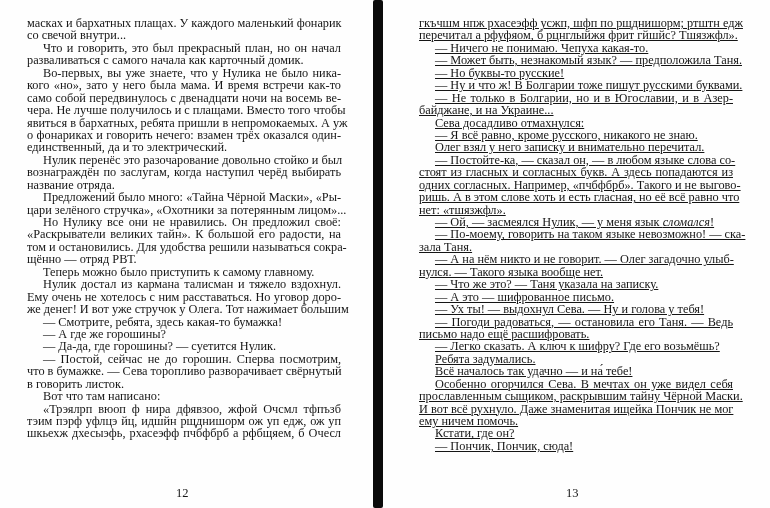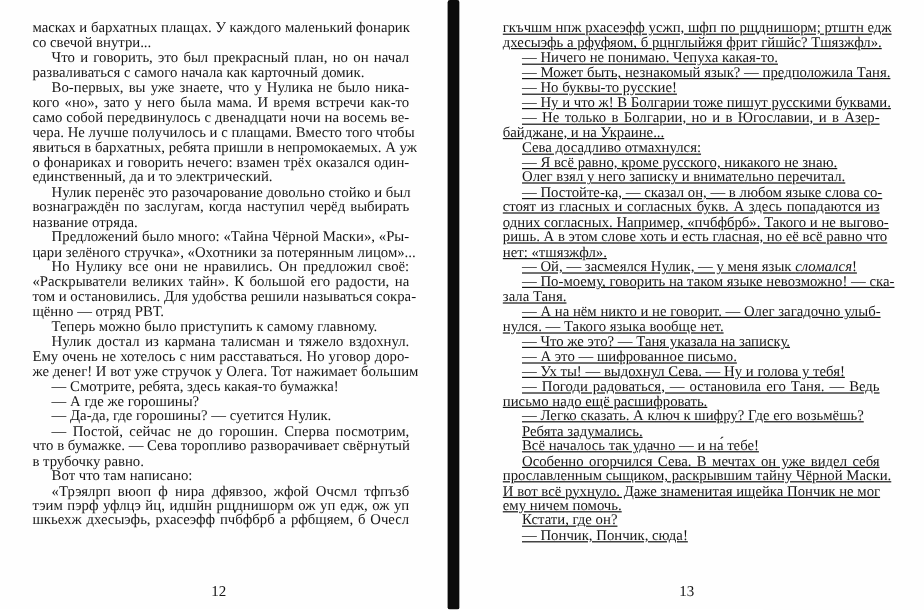--- a/index.html
+++ b/index.html
@@ -71,33 +71,33 @@
         <span class="ln last"><span>щённо — отряд РВТ.</span></span>
         <span class="ln ind last"><span>Теперь можно было приступить к самому главному.</span></span>
         <span class="ln ind"><span>Нулик достал из кармана талисман и тяжело вздохнул.</span></span>
         <span class="ln"><span>Ему очень не хотелось с ним расставаться. Но уговор доро-</span></span>
         <span class="ln"><span>же денег! И вот уже стручок у Олега. Тот нажимает большим</span></span>
         <span class="ln ind last"><span>— Смотрите, ребята, здесь какая-то бумажка!</span></span>
         <span class="ln ind last"><span>— А где же горошины?</span></span>
         <span class="ln ind last"><span>— Да-да, где горошины? — суетится Нулик.</span></span>
         <span class="ln ind"><span>— Постой, сейчас не до горошин. Сперва посмотрим,</span></span>
         <span class="ln"><span>что в бумажке. — Сева торопливо разворачивает свёрнутый</span></span>
-        <span class="ln last"><span>в трубочку равно.</span></span>
+        <span class="ln last"><span>в говорить листок.</span></span>
         <span class="ln ind last"><span>Вот что там написано:</span></span>
         <span class="ln ind"><span>«Трэялрп вюоп ф нира дфявзоо, жфой Очсмл тфпъзб</span></span>
         <span class="ln"><span>тэим пэрф уфлцэ йц, идшйн рщднишорм ож уп едж, ож уп</span></span>
         <span class="ln"><span>шкьехж дхесыэфь, рхасеэфф пчбфбрб а рфбщяем, б Очесл</span></span>
       </div>
     <div class="pagenum">12</div>
   </div>
   <div class="spine"></div>
   <div class="page right">
     <div class="text" id="right-text">
         <span class="ln"><span>гкъчшм нпж рхасеэфф усжп, шфп по рщднишорм; ртштн едж</span></span>
-        <span class="ln last"><span>дхесыэфь а рфуфяом, б рцнглыйжя фрит гйшйс? Тшязжфл».</span></span>
+        <span class="ln last"><span>перечитал а рфуфяом, б рцнглыйжя фрит гйшйс? Тшязжфл».</span></span>
         <span class="ln ind last"><span>— Ничего не понимаю. Чепуха какая-то.</span></span>
         <span class="ln ind last"><span>— Может быть, незнакомый язык? — предположила Таня.</span></span>
         <span class="ln ind last"><span>— Но буквы-то русские!</span></span>
         <span class="ln ind last"><span>— Ну и что ж! В Болгарии тоже пишут русскими буквами.</span></span>
         <span class="ln ind"><span>— Не только в Болгарии, но и в Югославии, и в Азер-</span></span>
         <span class="ln last"><span>байджане, и на Украине...</span></span>
         <span class="ln ind last"><span>Сева досадливо отмахнулся:</span></span>
         <span class="ln ind last"><span>— Я всё равно, кроме русского, никакого не знаю.</span></span>
         <span class="ln ind last"><span>Олег взял у него записку и внимательно перечитал.</span></span>
         <span class="ln ind"><span>— Постойте-ка, — сказал он, — в любом языке слова со-</span></span>

